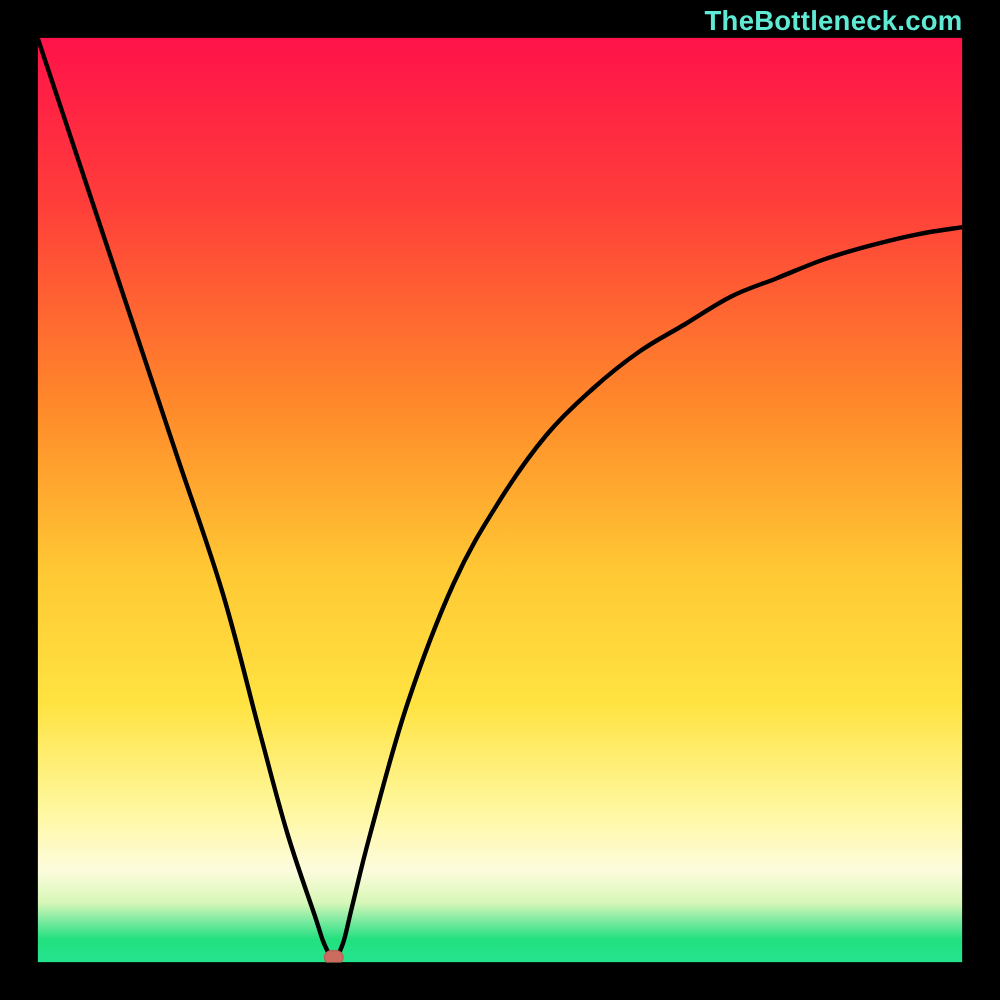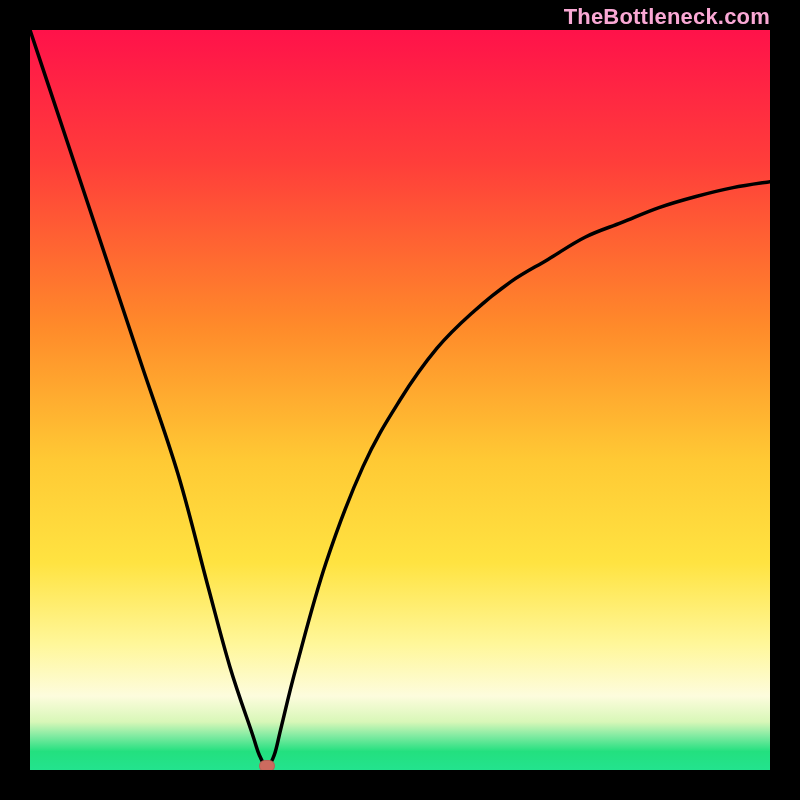--- a/index.html
+++ b/index.html
@@ -26,21 +26,21 @@
     height: 740px;
     overflow: hidden;
   }
   .watermark {
     position: absolute;
     top: 4px;
     right: 30px;
     font-family: Arial, Helvetica, sans-serif;
     font-size: 22px;
     font-weight: 600;
-    color: #f9a8d4;
+    color: #5eead4;
     letter-spacing: 0.2px;
   }
   svg.curve {
     position: absolute;
     left: 0;
     top: 0;
     width: 740px;
     height: 740px;
   }
   .marker {

